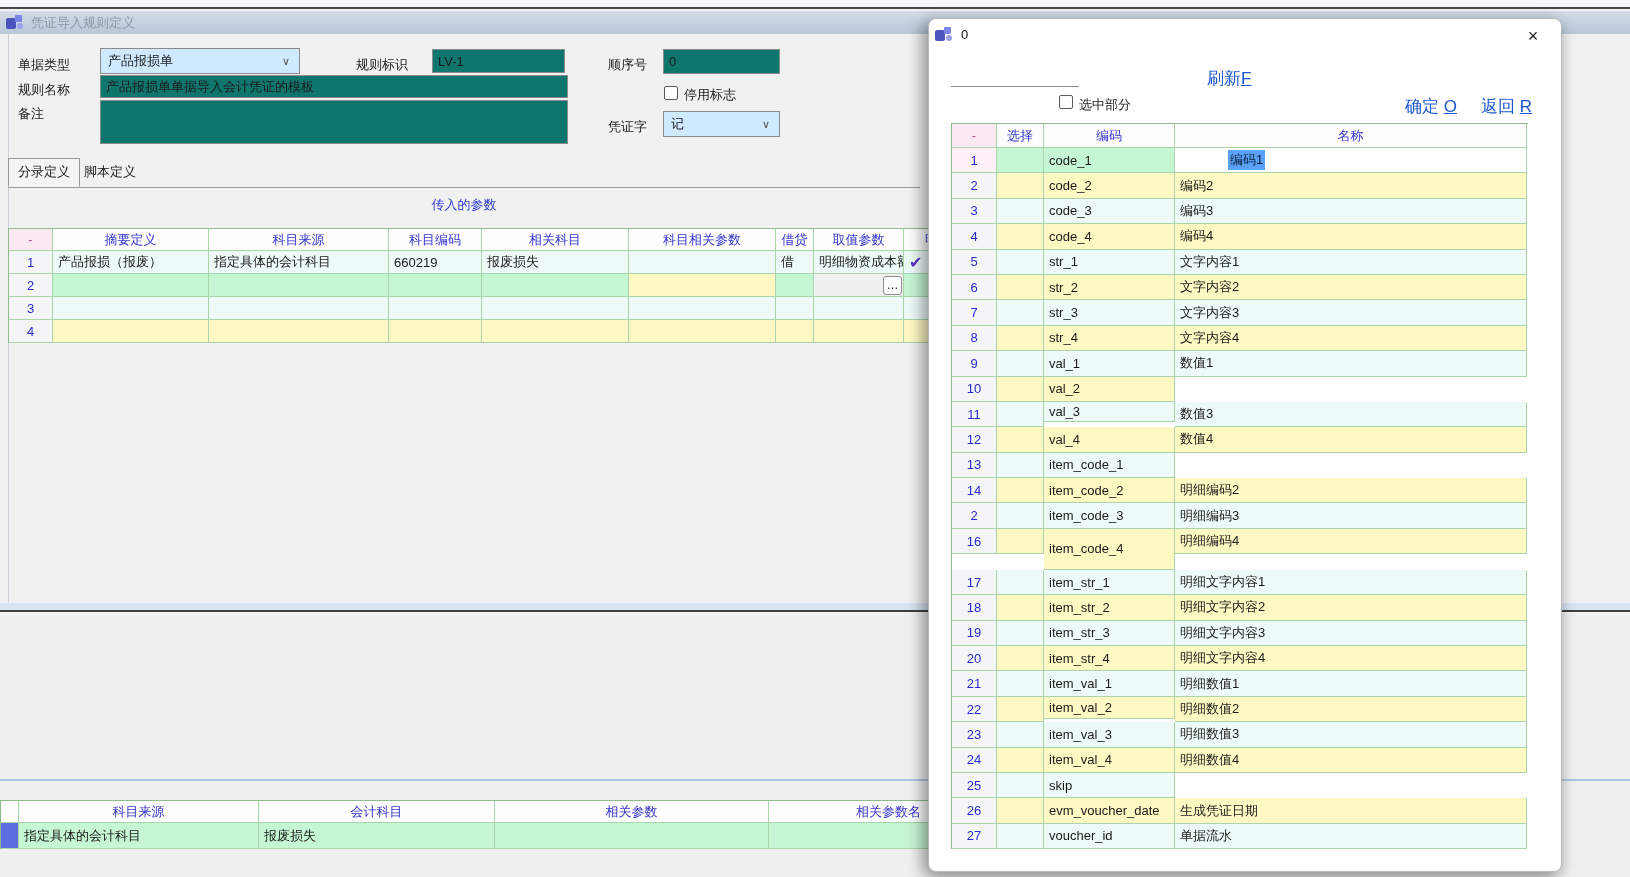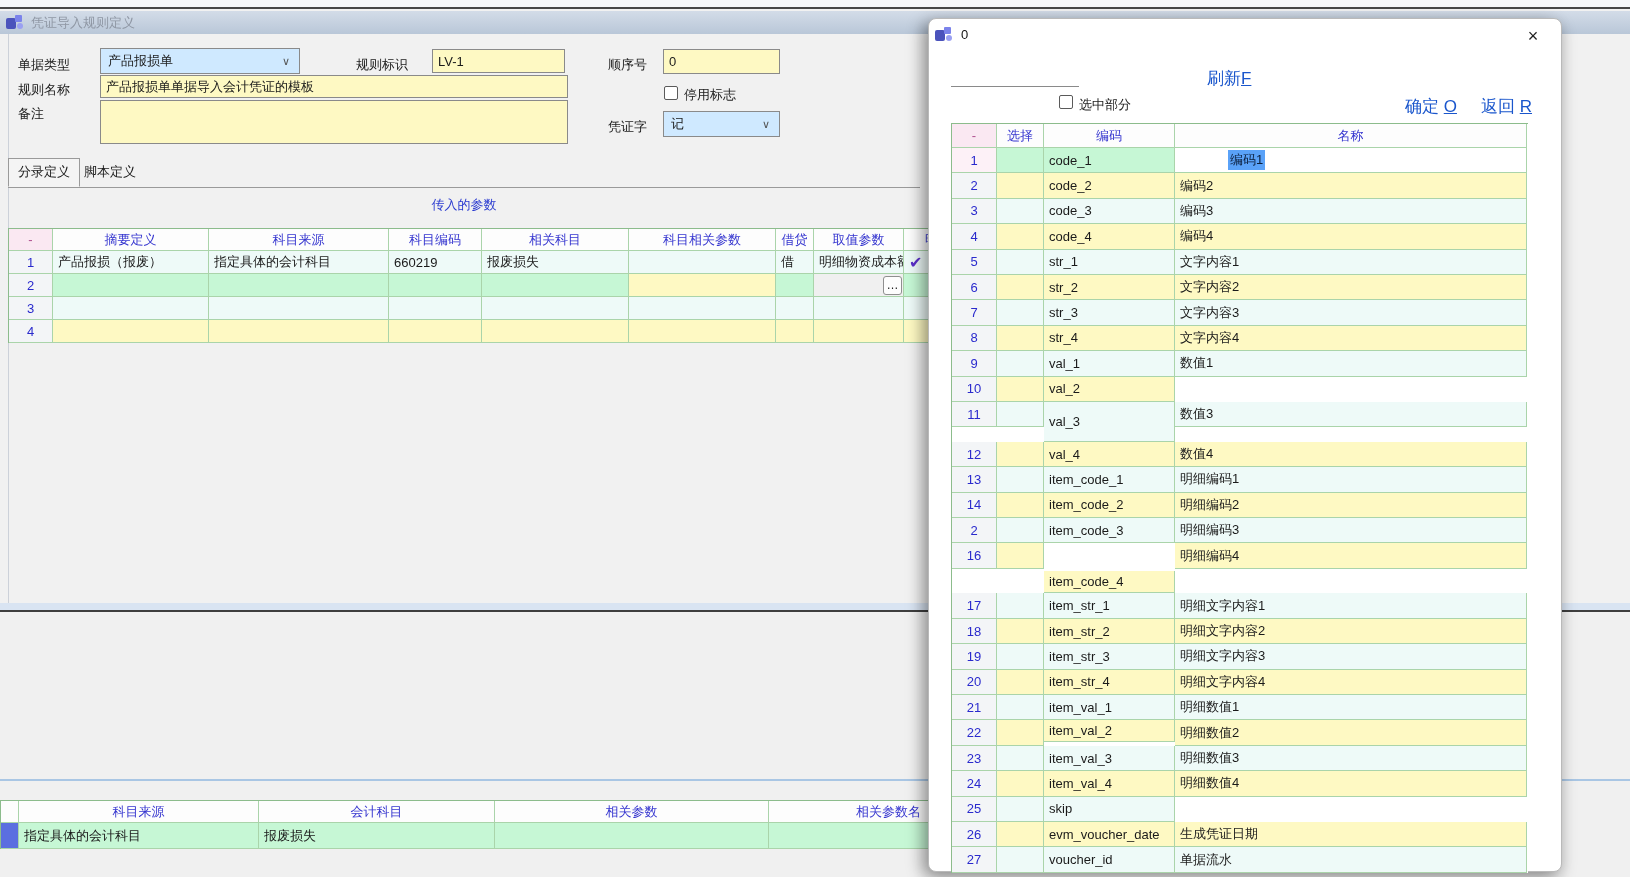--- a/index.html
+++ b/index.html
@@ -29,21 +29,21 @@
 
   
   .app-icon { position:relative; width:17px; height:15px; display:inline-block; margin-left:6px; flex:none; }
   .app-icon .b1 { position:absolute; left:0; top:3px; width:10px; height:11px; background:#4b53bc; border-radius:2px; }
   .app-icon .b2 { position:absolute; left:9px; top:0; width:7px; height:7px; background:#7b83eb; border-radius:1px; }
   .app-icon .b3 { position:absolute; left:11px; top:8px; width:6px; height:6px; background:#9aa0f2; border-radius:3px; }
 
   
   .flabel { color:#1a1a1a; }
   .field {
-    background:#fef9c3; border:1px solid #8a8a8a; padding:2px 5px;
+    background:#0f766e; border:1px solid #8a8a8a; padding:2px 5px;
     white-space:nowrap; overflow:hidden; font-size:13px;
   }
   .combo { display:flex; align-items:center; justify-content:space-between; }
   .combo .val { flex:1; padding:2px 2px; }
   .combo.hl { background:#cfe9ff; }
   .chev { color:#555; font-size:11px; padding:0 4px; }
   .checkbox { width:14px; height:14px; border:1px solid #5a5a5a; background:#fff; border-radius:2px; display:inline-block; }
 
   
   .tabstrip { left:8px; top:163px; width:912px; height:25px; border-bottom:1px solid #9a9a9a; }
@@ -312,51 +312,50 @@
         <div class="g-cell row-light" style="width: 352px; height: 25.4px;">数值1</div>
       </div>
       <div class="g-row">
         <div class="g-cell g-num" style="width: 45px; height: 25.4px;">10</div>
         <div class="g-cell row-white" style="width: 47px; height: 25.4px;"></div>
         <div class="g-cell row-white" style="width: 131px; height: 25.4px;">val_2</div>
       </div>
       <div class="g-row">
         <div class="g-cell g-num" style="width: 45px; height: 25.4px;">11</div>
         <div class="g-cell row-light" style="width: 47px; height: 25.4px;"></div>
-        <div class="g-cell row-light" style="width: 131px; height: 40px;">val_3</div>
+        <div class="g-cell row-light" style="width: 131px; height: 20px;">val_3</div>
         <div class="g-cell row-light" style="width: 352px; height: 25.4px;">数值3</div>
       </div>
       <div class="g-row">
         <div class="g-cell g-num" style="width: 45px; height: 25.4px;">12</div>
         <div class="g-cell row-white" style="width: 47px; height: 25.4px;"></div>
         <div class="g-cell row-white" style="width: 131px; height: 25.4px;">val_4</div>
         <div class="g-cell row-white" style="width: 352px; height: 25.4px;">数值4</div>
       </div>
       <div class="g-row">
         <div class="g-cell g-num" style="width: 45px; height: 25.4px;">13</div>
         <div class="g-cell row-light" style="width: 47px; height: 25.4px;"></div>
         <div class="g-cell row-light" style="width: 131px; height: 25.4px;">item_code_1</div>
-        <div class="g-cell row-light" style="width: 352px; height: 25.4px;">明细编码1</div>
       </div>
       <div class="g-row">
         <div class="g-cell g-num" style="width: 45px; height: 25.4px;">14</div>
         <div class="g-cell row-white" style="width: 47px; height: 25.4px;"></div>
         <div class="g-cell row-white" style="width: 131px; height: 25.4px;">item_code_2</div>
         <div class="g-cell row-white" style="width: 352px; height: 25.4px;">明细编码2</div>
       </div>
       <div class="g-row">
         <div class="g-cell g-num" style="width: 45px; height: 25.4px;">2</div>
         <div class="g-cell row-light" style="width: 47px; height: 25.4px;"></div>
         <div class="g-cell row-light" style="width: 131px; height: 25.4px;">item_code_3</div>
         <div class="g-cell row-light" style="width: 352px; height: 25.4px;">明细编码3</div>
       </div>
       <div class="g-row">
         <div class="g-cell g-num" style="width: 45px; height: 25.4px;">16</div>
         <div class="g-cell row-white" style="width: 47px; height: 25.4px;"></div>
-        <div class="g-cell row-white" style="width: 131px; height: 22px; margin-top: 28px;">item_code_4</div>
+        <div class="g-cell row-white" style="width: 131px; height: 41px;">item_code_4</div>
         <div class="g-cell row-white" style="width: 352px; height: 25.4px;">明细编码4</div>
       </div>
       <div class="g-row">
         <div class="g-cell g-num" style="width: 45px; height: 25.4px;">17</div>
         <div class="g-cell row-light" style="width: 47px; height: 25.4px;"></div>
         <div class="g-cell row-light" style="width: 131px; height: 25.4px;">item_str_1</div>
         <div class="g-cell row-light" style="width: 352px; height: 25.4px;">明细文字内容1</div>
       </div>
       <div class="g-row">
         <div class="g-cell g-num" style="width: 45px; height: 25.4px;">18</div>

